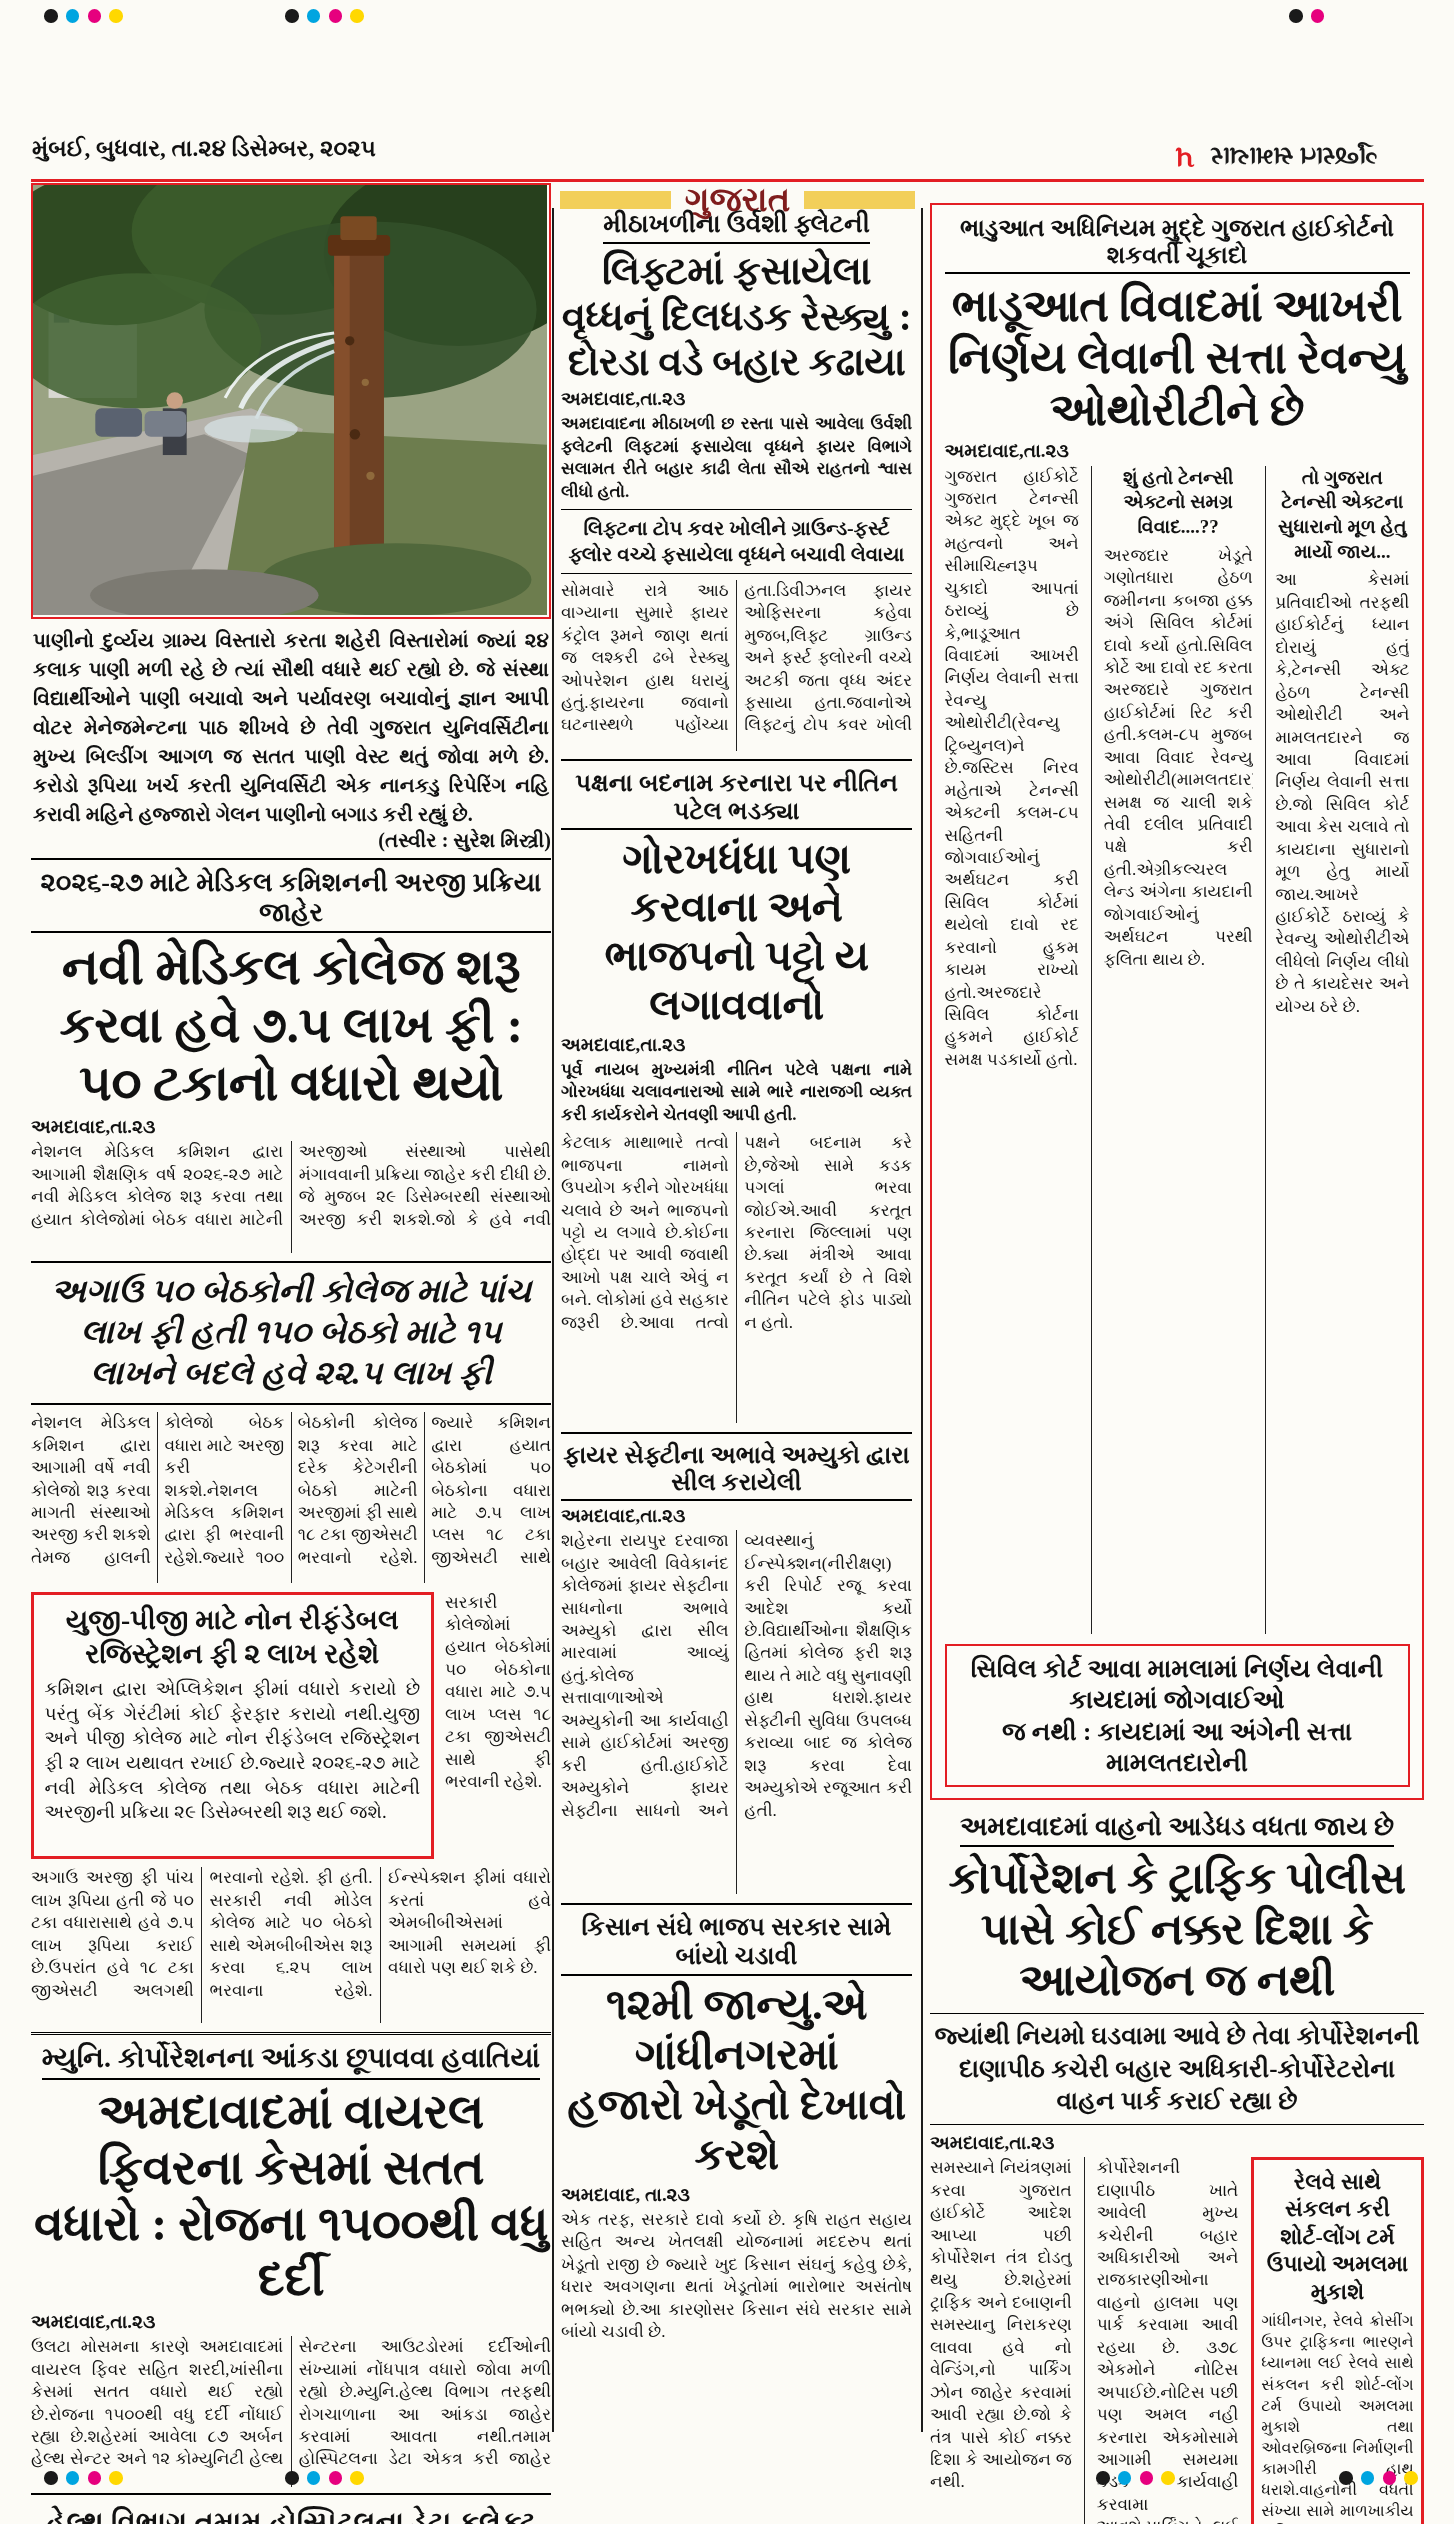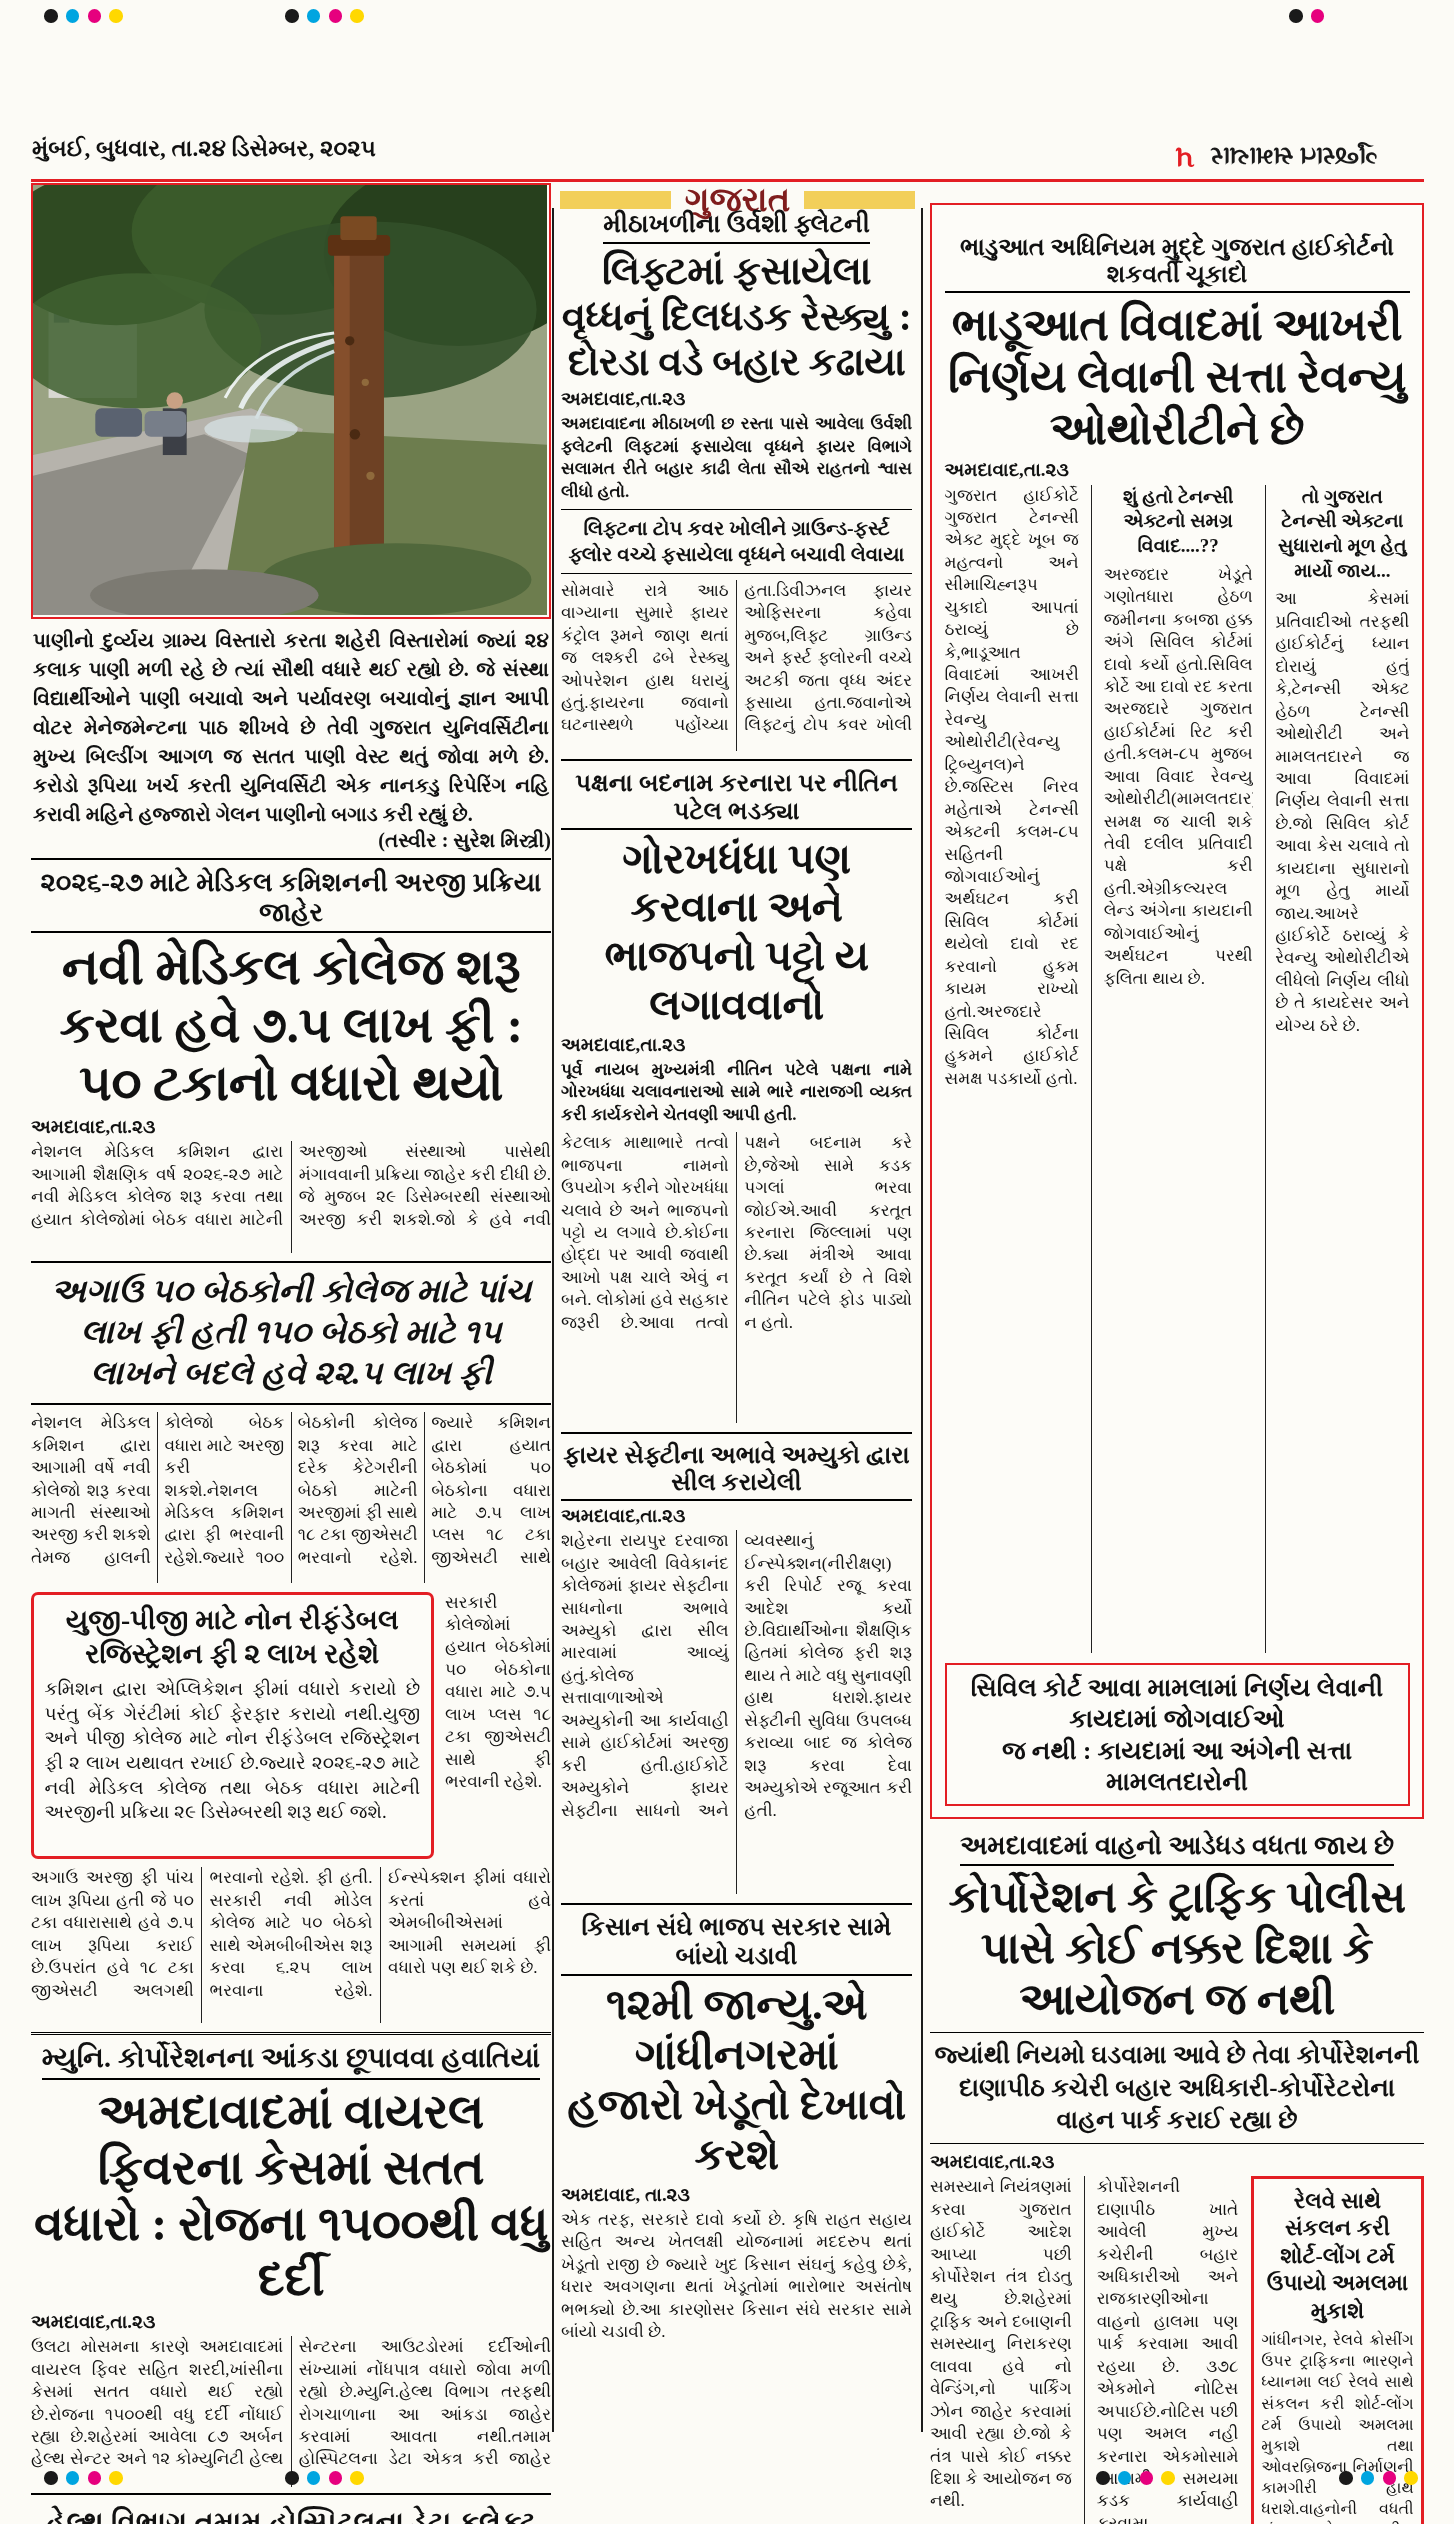--- a/index.html
+++ b/index.html
@@ -117,21 +117,21 @@
   <hr class="hr3" style="margin-top:6.2px;">
 
   <div style="padding-top:7.3px;">
     <div class="kickwrap"><span class="kick" style="font-size:26px;">૨૦૨૬-૨૭ માટે મેડિકલ કમિશનની અરજી પ્રક્રિયા જાહેર</span></div>
     <div class="hl" style="font-size:50px;margin-top:5.2px;">નવી મેડિકલ કોલેજ શરૂ કરવા હવે ૭.૫ લાખ ફી : ૫૦ ટકાનો વધારો થયો</div>
     <div class="dl">અમદાવાદ,તા.૨૩</div>
     <div class="bd cols2" style="height:112px;">નેશનલ મેડિકલ કમિશન દ્વારા આગામી શૈક્ષણિક વર્ષ ૨૦૨૬-૨૭ માટે નવી મેડિકલ કોલેજ શરૂ કરવા તથા હયાત કોલેજોમાં બેઠક વધારા માટેની અરજીઓ સંસ્થાઓ પાસેથી મંગાવવાની પ્રક્રિયા જાહેર કરી દીધી છે. જે મુજબ ૨૯ ડિસેમ્બરથી સંસ્થાઓ અરજી કરી શકશે.જો કે હવે નવી મેડિકલ કોલેજ શરૂ કરવી હોય તો પાંચ લાખને બદલે ૭.૫ લાખ રૂપિયા ભરવા પડશે અને તેના પર ૧૮ ટકા જીએસટી અલગથી ભરવાનો રહેશે.</div>
     <div class="sub" style="font-size:33px;margin-top:7.3px;font-style:italic;">અગાઉ ૫૦ બેઠકોની કોલેજ માટે પાંચ લાખ ફી હતી ૧૫૦ બેઠકો માટે ૧૫ લાખને બદલે હવે ૨૨.૫ લાખ ફી</div>
     <div class="bd cols4" style="height:171px;margin-top:7.3px;">નેશનલ મેડિકલ કમિશન દ્વારા આગામી વર્ષે નવી કોલેજો શરૂ કરવા માગતી સંસ્થાઓ અરજી કરી શકશે તેમજ હાલની કોલેજો બેઠક વધારા માટે અરજી કરી શકશે.નેશનલ મેડિકલ કમિશન દ્વારા ફી ભરવાની રહેશે.જ્યારે ૧૦૦ બેઠકોની કોલેજ શરૂ કરવા માટે દરેક કેટેગરીની બેઠકો માટેની અરજીમાં ફી સાથે ૧૮ ટકા જીએસટી ભરવાનો રહેશે. જ્યારે કમિશન દ્વારા હયાત બેઠકોમાં ૫૦ બેઠકોના વધારા માટે ૭.૫ લાખ પ્લસ ૧૮ ટકા જીએસટી સાથે ફી ભરવાની રહેશે. જ્યારે ૧૫૦થી વધુ બેઠકો ધરાવતી કોલેજ માટે ૧૫ લાખને બદલે હવે ૨૨.૫ લાખ ફી ભરવાની રહેશે.</div>
     <div style="display:flex;gap:11.4px;margin-top:8.3px;">
-      <div class="rbox" style="width:386px;border-radius:7px;">
+      <div class="rbox" style="width:386px;">
         <div class="rbox-h" style="font-size:27.5px;">યુજી-પીજી માટે નોન રીફંડેબલ રજિસ્ટ્રેશન ફી ૨ લાખ રહેશે</div>
         <div class="bd" style="font-size:18.7px;margin-top:5.2px;height:171px;">કમિશન દ્વારા એપ્લિકેશન ફીમાં વધારો કરાયો છે પરંતુ બેંક ગેરંટીમાં કોઈ ફેરફાર કરાયો નથી.યુજી અને પીજી કોલેજ માટે નોન રીફંડેબલ રજિસ્ટ્રેશન ફી ૨ લાખ યથાવત રખાઈ છે.જ્યારે ૨૦૨૬-૨૭ માટે નવી મેડિકલ કોલેજ તથા બેઠક વધારા માટેની અરજીની પ્રક્રિયા ૨૯ ડિસેમ્બરથી શરૂ થઈ જશે.</div>
       </div>
       <div class="bd" style="width:109px;height:223px;">સરકારી કોલેજોમાં હયાત બેઠકોમાં ૫૦ બેઠકોના વધારા માટે ૭.૫ લાખ પ્લસ ૧૮ ટકા જીએસટી સાથે ફી ભરવાની રહેશે.</div>
     </div>
     <div class="bd cols3" style="height:156px;margin-top:8.3px;">અગાઉ અરજી ફી પાંચ લાખ રૂપિયા હતી જે ૫૦ ટકા વધારાસાથે હવે ૭.૫ લાખ રૂપિયા કરાઈ છે.ઉપરાંત હવે ૧૮ ટકા જીએસટી અલગથી ભરવાનો રહેશે. ફી હતી. સરકારી નવી મોડેલ કોલેજ માટે ૫૦ બેઠકો સાથે એમબીબીએસ શરૂ કરવા ૬.૨૫ લાખ ભરવાના રહેશે. ઈન્સ્પેક્શન ફીમાં વધારો કરતાં હવે એમબીબીએસમાં આગામી સમયમાં ફી વધારો પણ થઈ શકે છે.</div>
   </div>
 
   <hr class="hr3" style="margin-top:8.3px;border-top:3.1px double #000;">
 
@@ -183,21 +183,21 @@
     <div class="hl" style="font-size:43px;">હજારો ખેડૂતો દેખાવો કરશે</div>
     <div class="dl">અમદાવાદ, તા.૨૩</div>
     <div class="bd">એક તરફ, સરકારે દાવો કર્યો છે. કૃષિ રાહત સહાય સહિત અન્ય ખેતલક્ષી યોજનામાં મદદરુપ થતાં ખેડૂતો રાજી છે જ્યારે ખુદ કિસાન સંઘનું કહેવુ છેકે, ધરાર અવગણના થતાં ખેડૂતોમાં ભારોભાર અસંતોષ ભભક્યો છે.આ કારણોસર કિસાન સંઘે સરકાર સામે બાંયો ચડાવી છે.</div>
 
   </div>
 </div>
 
 <div class="abs" style="left:930px;top:203px;width:494px;">
 
   <div class="rbox" style="border-width:2.6px;padding:10.4px 12.5px;">
-    <div class="kickwrap"><span class="kick" style="font-size:24px;margin-top:19px;">ભાડુઆત અધિનિયમ મુદ્દે ગુજરાત હાઈકોર્ટનો શકવર્તી ચૂકાદો</span></div>
+    <div class="kickwrap"><span class="kick" style="font-size:24px;">ભાડુઆત અધિનિયમ મુદ્દે ગુજરાત હાઈકોર્ટનો શકવર્તી ચૂકાદો</span></div>
     <div class="hl" style="font-size:45px;margin-top:5.2px;">ભાડૂઆત વિવાદમાં આખરી નિર્ણય લેવાની સત્તા રેવન્યુ ઓથોરીટીને છે</div>
     <div class="dl">અમદાવાદ,તા.૨૩</div>
     <div style="display:flex;gap:12.5px;">
       <div class="bd" style="width:149px;height:1117px;">ગુજરાત હાઈકોર્ટે ગુજરાત ટેનન્સી એક્ટ મુદ્દે ખૂબ જ મહત્વનો અને સીમાચિહ્નરૂપ ચુકાદો આપતાં ઠરાવ્યું છે કે,ભાડૂઆત વિવાદમાં આખરી નિર્ણય લેવાની સત્તા રેવન્યુ ઓથોરીટી(રેવન્યુ ટ્રિબ્યુનલ)ને છે.જસ્ટિસ નિરવ મહેતાએ ટેનન્સી એક્ટની કલમ-૮૫ સહિતની જોગવાઈઓનું અર્થઘટન કરી સિવિલ કોર્ટમાં થયેલો દાવો રદ કરવાનો હુકમ કાયમ રાખ્યો હતો.અરજદારે સિવિલ કોર્ટના હુકમને હાઈકોર્ટ સમક્ષ પડકાર્યો હતો.</div>
       <div style="width:149px;border-left:1px solid #222;padding-left:11.4px;">
         <div class="subbold" style="font-size:19px;margin-bottom:5.2px;">શું હતો ટેનન્સી એક્ટનો સમગ્ર વિવાદ....??</div>
         <div class="bd" style="height:1065px;">અરજદાર ખેડૂતે ગણોતધારા હેઠળ જમીનના કબજા હક્ક અંગે સિવિલ કોર્ટમાં દાવો કર્યો હતો.સિવિલ કોર્ટે આ દાવો રદ કરતા અરજદારે ગુજરાત હાઈકોર્ટમાં રિટ કરી હતી.કલમ-૮૫ મુજબ આવા વિવાદ રેવન્યુ ઓથોરીટી(મામલતદાર) સમક્ષ જ ચાલી શકે તેવી દલીલ પ્રતિવાદી પક્ષે કરી હતી.એગ્રીકલ્ચરલ લેન્ડ અંગેના કાયદાની જોગવાઈઓનું અર્થઘટન પરથી ફલિતા થાય છે.</div>
       </div>
       <div style="width:149px;border-left:1px solid #222;padding-left:9px;">
         <div class="subbold" style="font-size:19px;margin-bottom:5.2px;">તો ગુજરાત ટેનન્સી એક્ટના સુધારાનો મૂળ હેતુ માર્યો જાય...</div>

